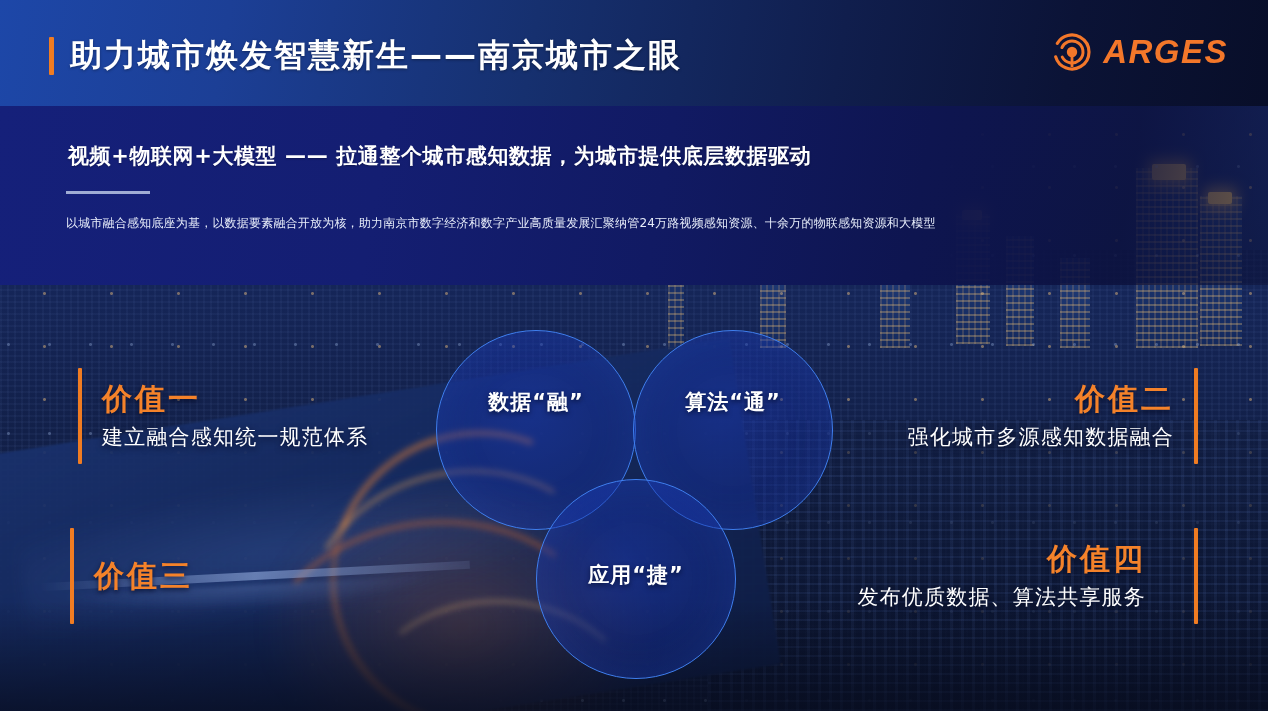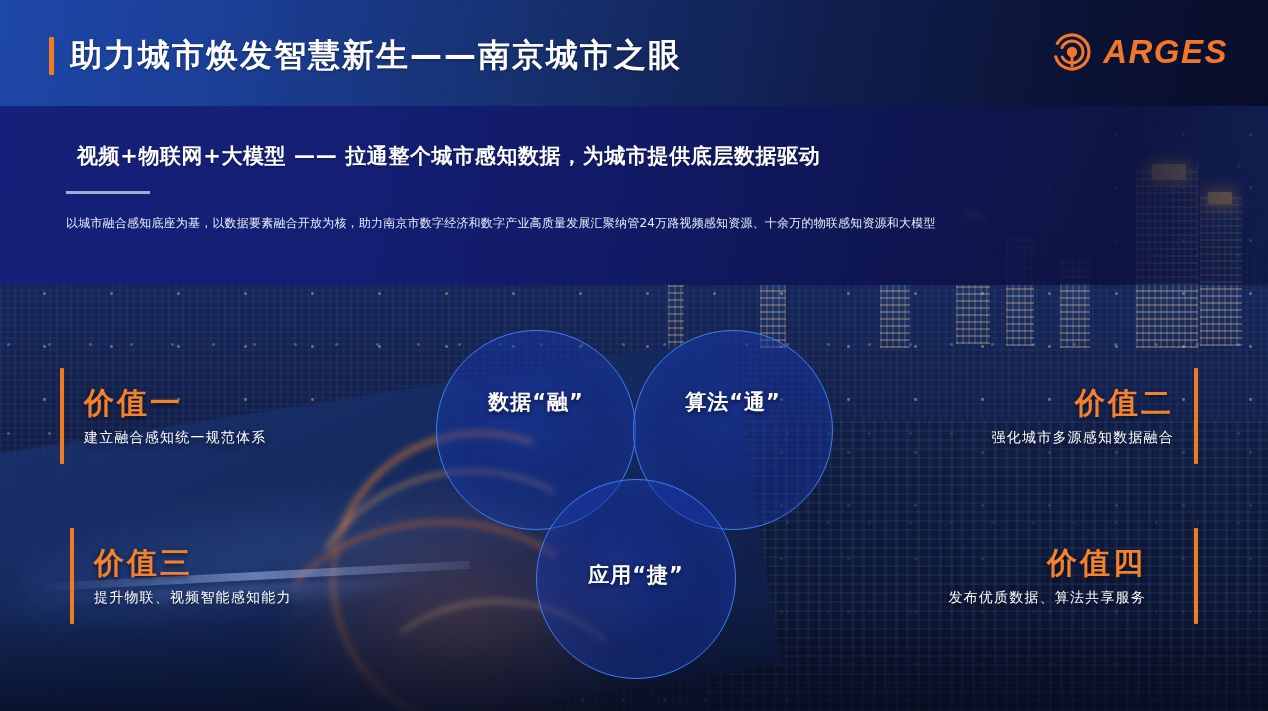--- a/index.html
+++ b/index.html
@@ -126,21 +126,21 @@
     font-size:33px; font-weight:700; font-style:italic; color:#f3772a;
     letter-spacing:1.5px; font-family:"Liberation Sans",sans-serif;
   }
 
   
   .panel{
     position:absolute; left:0; top:106px; width:1268px; height:179px; z-index:5;
     background:linear-gradient(100deg,#15207a 0%,#141e72 30%,#111a63 52%,#0e1550 72%,rgba(11,16,60,.86) 88%,rgba(10,15,52,.55) 100%);
   }
   .panel-title{
-    position:absolute; left:77px; top:36px;
+    position:absolute; left:68px; top:36px;
     font-size:21px; font-weight:700; color:#ffffff; letter-spacing:.6px;
     font-family:"DejaVu Sans","Liberation Sans",sans-serif;
     white-space:nowrap; text-shadow:0 1px 2px rgba(0,0,0,.3);text-align:right;
   }
   .panel-divider{
     position:absolute; left:66px; top:85px; width:84px; height:3px;
     background:#b9c6e4; opacity:.85;
   }
   .panel-body{
     position:absolute; left:66px; top:102px; width:1030px;
@@ -172,34 +172,34 @@
   
   .value{ position:absolute; z-index:8; display:flex; align-items:stretch; }
   .v-rule{ width:4px; background:#f07c22; border-radius:1px; }
   .v-body{ display:flex; flex-direction:column; justify-content:center; }
   .v-head{
     font-size:30px; font-weight:700; color:#f4822a; letter-spacing:3px;
     font-family:"DejaVu Sans","Liberation Sans",sans-serif;
     text-shadow:0 2px 5px rgba(0,6,30,.7); line-height:1.12;
   }
   .v-sub{
-    font-size:14px; font-weight:400; color:#ffffff; letter-spacing:1.2px;
+    font-size:21px; font-weight:400; color:#ffffff; letter-spacing:1.2px;
     font-family:"DejaVu Sans","Liberation Sans",sans-serif;
     text-shadow:0 2px 6px rgba(0,6,30,.85); margin-top:10px; line-height:1.2;
     white-space:nowrap;
   }
   
   .v-left .v-rule{ margin-right:20px; }
   .v-left .v-body{ align-items:flex-start; }
   
   .v-right{ flex-direction:row-reverse; }
   .v-right .v-rule{ margin-left:20px; }
   .v-right .v-body{ align-items:flex-end; }
 
-  #v1{ left:60px; top:368px; height:96px; }
+  #v1{ left:78px; top:368px; height:96px; }
   #v3{ left:70px; top:528px; height:96px; }
   #v2{ right:70px; top:368px; height:96px; }
   #v4{ right:70px; top:528px; height:96px;gap:28px; }
 </style>
 </head>
 <body>
 
 <div id="slide">
 
   <div class="photo">
@@ -283,21 +283,20 @@
     <div class="v-body">
       <div class="v-head">价值二</div>
       <div class="v-sub">强化城市多源感知数据融合</div>
     </div>
   </div>
 
   <div class="value v-left" id="v3">
     <div class="v-rule"></div>
     <div class="v-body">
       <div class="v-head">价值三</div>
-      <div class="v-sub">提升物联、视频智能感知能力</div>
     </div>
   </div>
 
   <div class="value v-right" id="v4">
     <div class="v-rule"></div>
     <div class="v-body">
       <div class="v-head">价值四</div>
       <div class="v-sub">发布优质数据、算法共享服务</div>
     </div>
   </div>

